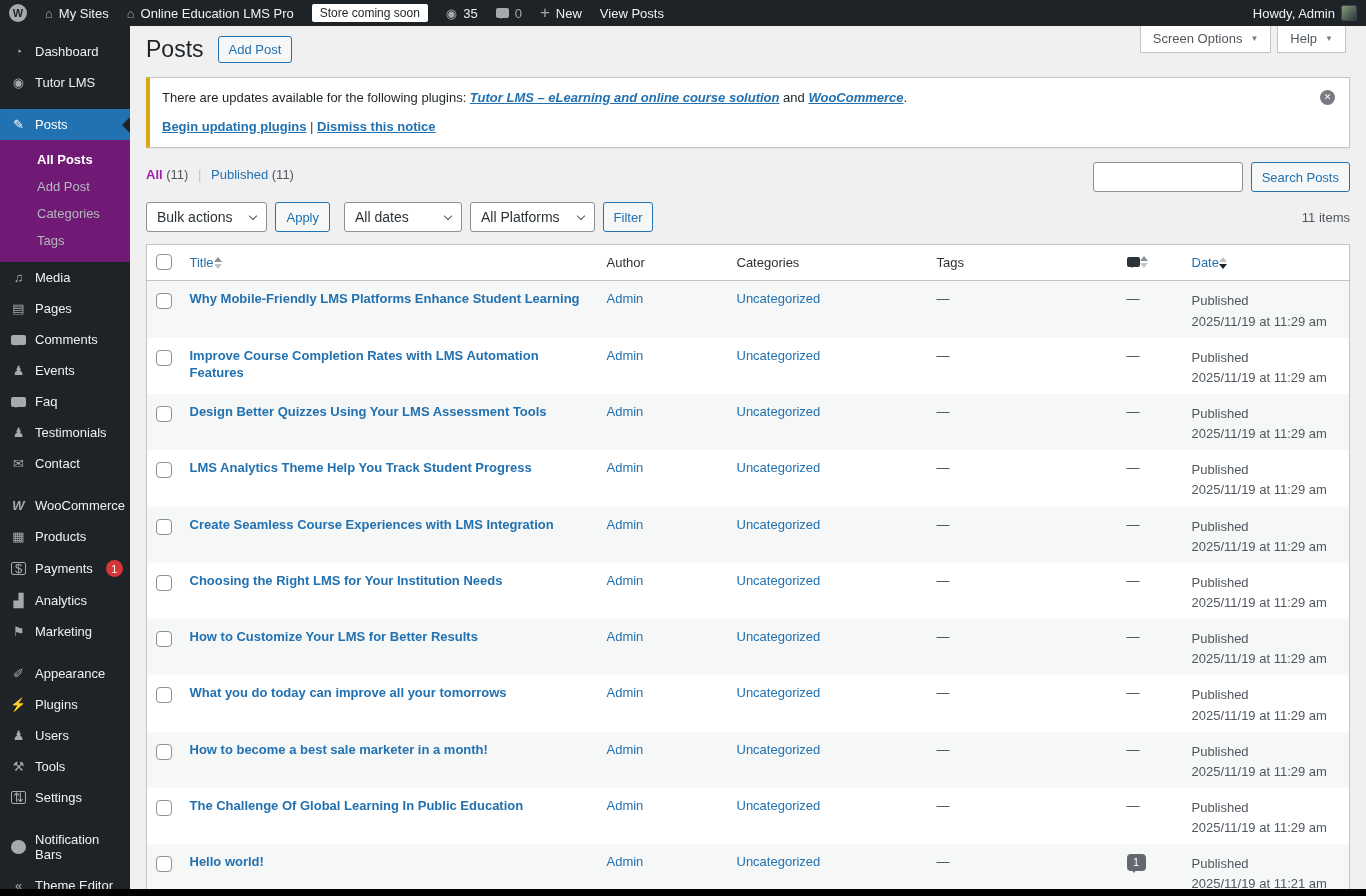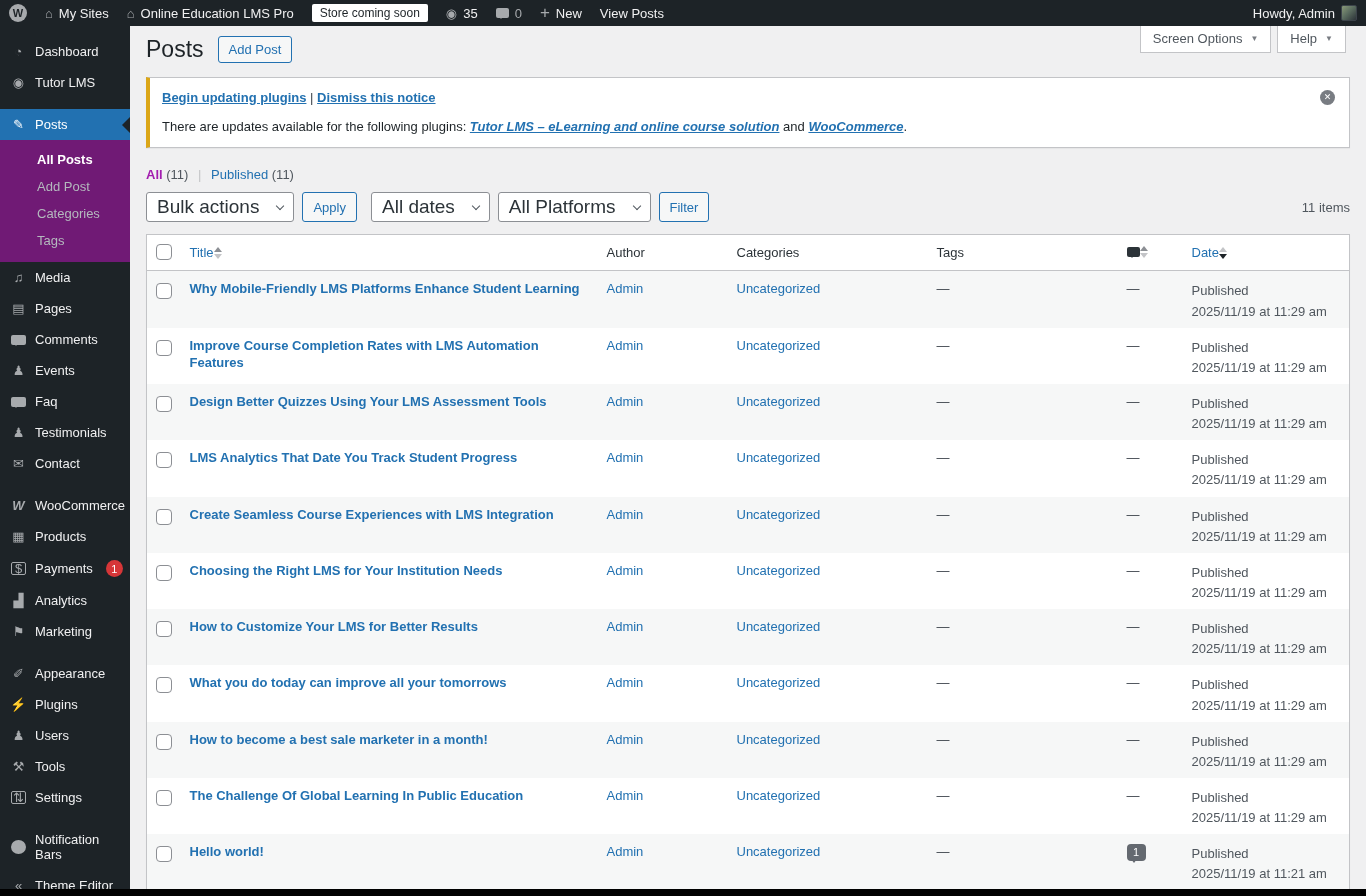--- a/index.html
+++ b/index.html
@@ -64,21 +64,21 @@
   .views .all-label { color:#a21caf; font-weight:700; }
   .views .count { color:#50575e; }
   .views .view-sep { color:#c3c4c7; margin:0 6px; }
   .views a { color:#2271b1; }
   .search-box { display:flex; gap:8px; }
   .search-input { width:150px; height:30px; border:1px solid #8c8f94; border-radius:3px; padding:0 8px; font-size:13px; font-family:inherit; background:#fff; }
   .btn-secondary { height:30px; padding:0 10px; border:1px solid #2271b1; border-radius:3px; background:#f6f7f7; color:#2271b1; font-size:13px; font-family:inherit; cursor:pointer; }
 
   .toolbar-row { display:flex; justify-content:space-between; align-items:center; margin-top:10px; }
   .toolbar-left { display:flex; align-items:center; }
-  .select-box { height:30px; border:1px solid #8c8f94; border-radius:3px; background:#fff; color:#2c3338; display:inline-flex; align-items:center; padding:0 10px; gap:18px; font-size:19px; cursor:pointer; }
+  .select-box { height:30px; border:1px solid #8c8f94; border-radius:3px; background:#fff; color:#2c3338; display:inline-flex; align-items:center; padding:0 10px; gap:18px; font-size:14px; cursor:pointer; }
   .select-chevron { width:6px; height:6px; border-right:1.5px solid #50575e; border-bottom:1.5px solid #50575e; transform:rotate(45deg); margin-top:-3px; }
   .ml8 { margin-left:8px; } .ml14 { margin-left:14px; }
   .items-count { color:#50575e; }
 
   table.posts { width:100%; border-collapse:collapse; background:#fff; border:1px solid #c3c4c7; margin-top:12px; box-shadow:0 1px 1px rgba(0,0,0,.04); }
   thead th, tfoot th { text-align:left; padding:7px 10px; font-size:13px; font-weight:400; color:#2c3338; }
   thead th { border-bottom:1px solid #c3c4c7; }
   th.sortable a { color:#2271b1; display:inline-flex; align-items:center; }
   .sort-arrows { display:inline-flex; flex-direction:column; gap:2px; }
   .tri { width:0; height:0; border-left:4px solid transparent; border-right:4px solid transparent; }
@@ -264,37 +264,41 @@
     </a>
   </div>
 
   <div class="heading-row">
     <h1 class="page-title">Posts</h1>
     <a class="page-title-action">Add Post</a>
   </div>
 
   <div class="notice">
     <p>
+      <span>There are updates available for the following plugins: </span><a class="plugin-link">Tutor LMS – eLearning and online course solution</a><span> and </span><a class="plugin-link">WooCommerce</a><span>.</span>
+    </p>
+    <p>
       <a class="action-link">Begin updating plugins</a>
       <span class="notice-sep">|</span>
       <a class="action-link">Dismiss this notice</a>
-    </p>
-    <p>
-      <span>There are updates available for the following plugins: </span><a class="plugin-link">Tutor LMS – eLearning and online course solution</a><span> and </span><a class="plugin-link">WooCommerce</a><span>.</span>
     </p>
     <span class="dismiss-btn">✕</span>
   </div>
 
   <div class="views-row">
     <div class="views">
       <span class="all-label">All</span>
       <span class="count">(11)</span>
       <span class="view-sep">|</span>
       <a>Published</a>
       <span class="count">(11)</span>
+    </div>
+    <div class="search-box">
+      <input class="search-input" type="text" value="" style="">
+      <button class="btn-secondary">Search Posts</button>
     </div>
   </div>
 
   <div class="toolbar-row">
     <div class="toolbar-left">
       <span class="select-box">
         <span>Bulk actions</span>
         <span class="select-chevron"></span>
       </span>
       <button class="btn-secondary ml8">Apply</button>
@@ -388,21 +392,21 @@
     <td><a>Uncategorized</a></td>
     <td><span class="dash">—</span></td>
     <td class="comments-cell"><span class="dash">—</span></td>
     <td class="date-cell">
             <div>Published</div>
             <div>2025/11/19 at 11:29 am</div>
           </td>
   </tr>
         <tr>
     <td class="cb-cell"><input type="checkbox" class="row-checkbox" style=""></td>
-    <td class="row-title"><a>LMS Analytics That Date You Track Student Progress</a></td>
+    <td class="row-title"><a>LMS Analytics Theme Help You Track Student Progress</a></td>
     <td><a>Admin</a></td>
     <td><a>Uncategorized</a></td>
     <td><span class="dash">—</span></td>
     <td class="comments-cell"><span class="dash">—</span></td>
     <td class="date-cell">
             <div>Published</div>
             <div>2025/11/19 at 11:29 am</div>
           </td>
   </tr>
         <tr>

